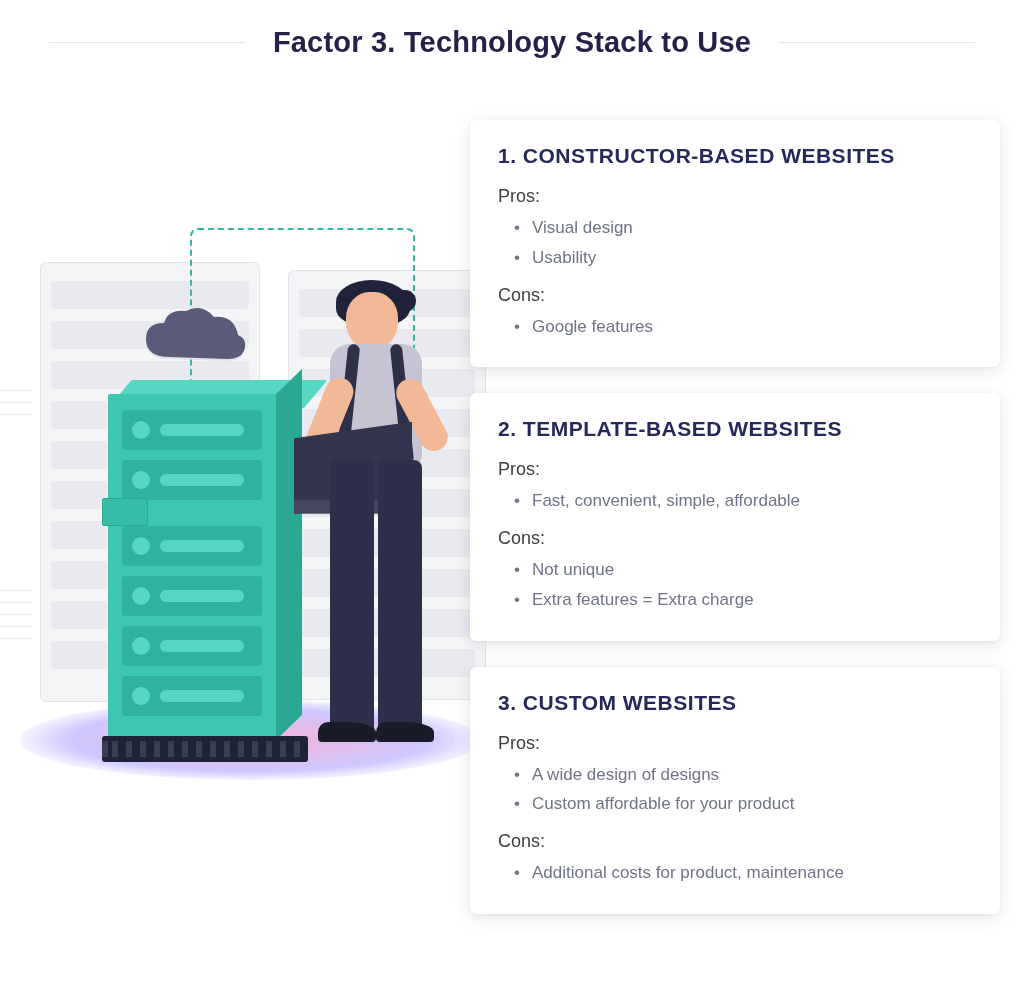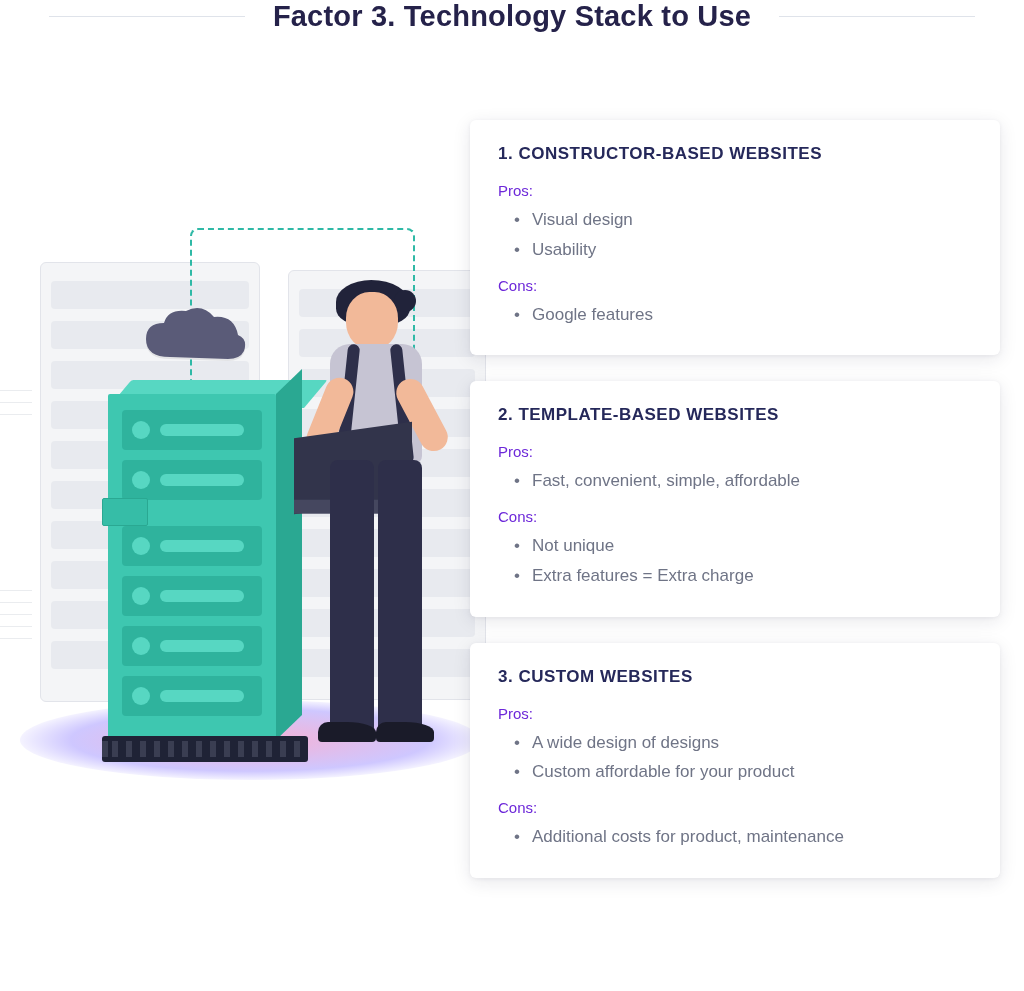--- a/index.html
+++ b/index.html
@@ -11,20 +11,21 @@
     position: relative;
     overflow: hidden;
   }
 
   
   .heading-row {
     display: flex;
     align-items: center;
     justify-content: center;
     gap: 28px;
+    padding-top: 26px;
   }
   .rule {
     flex: 1;
     height: 1px;
     background: #dfe3ea;
     max-width: 196px;
   }
   .rule.left  { margin-left: 14px; }
   .rule.right { margin-right: 14px; }
   .heading {
@@ -252,28 +253,28 @@
   }
   .card {
     background: #ffffff;
     border-radius: 6px;
     box-shadow: 0 4px 18px rgba(30,32,60,.10), 0 1px 4px rgba(30,32,60,.06);
     padding: 24px 28px 26px 28px;
   }
   .card-title {
     color: #25285a;
     font-weight: 800;
-    font-size: 17px;
+    font-size: 21px;
     letter-spacing: .5px;
     margin-bottom: 18px;
     text-transform: uppercase;
   }
   .label {
-    color: #6d28d9;
-    font-size: 15px;
+    color: #404040;
+    font-size: 18px;
     margin-bottom: 6px;
   }
   ul.pts {
     list-style: none;
     margin: 0 0 12px 16px;
   }
   ul.pts li {
     color: #6f7486;
     font-size: 17px;
     line-height: 1.75;

